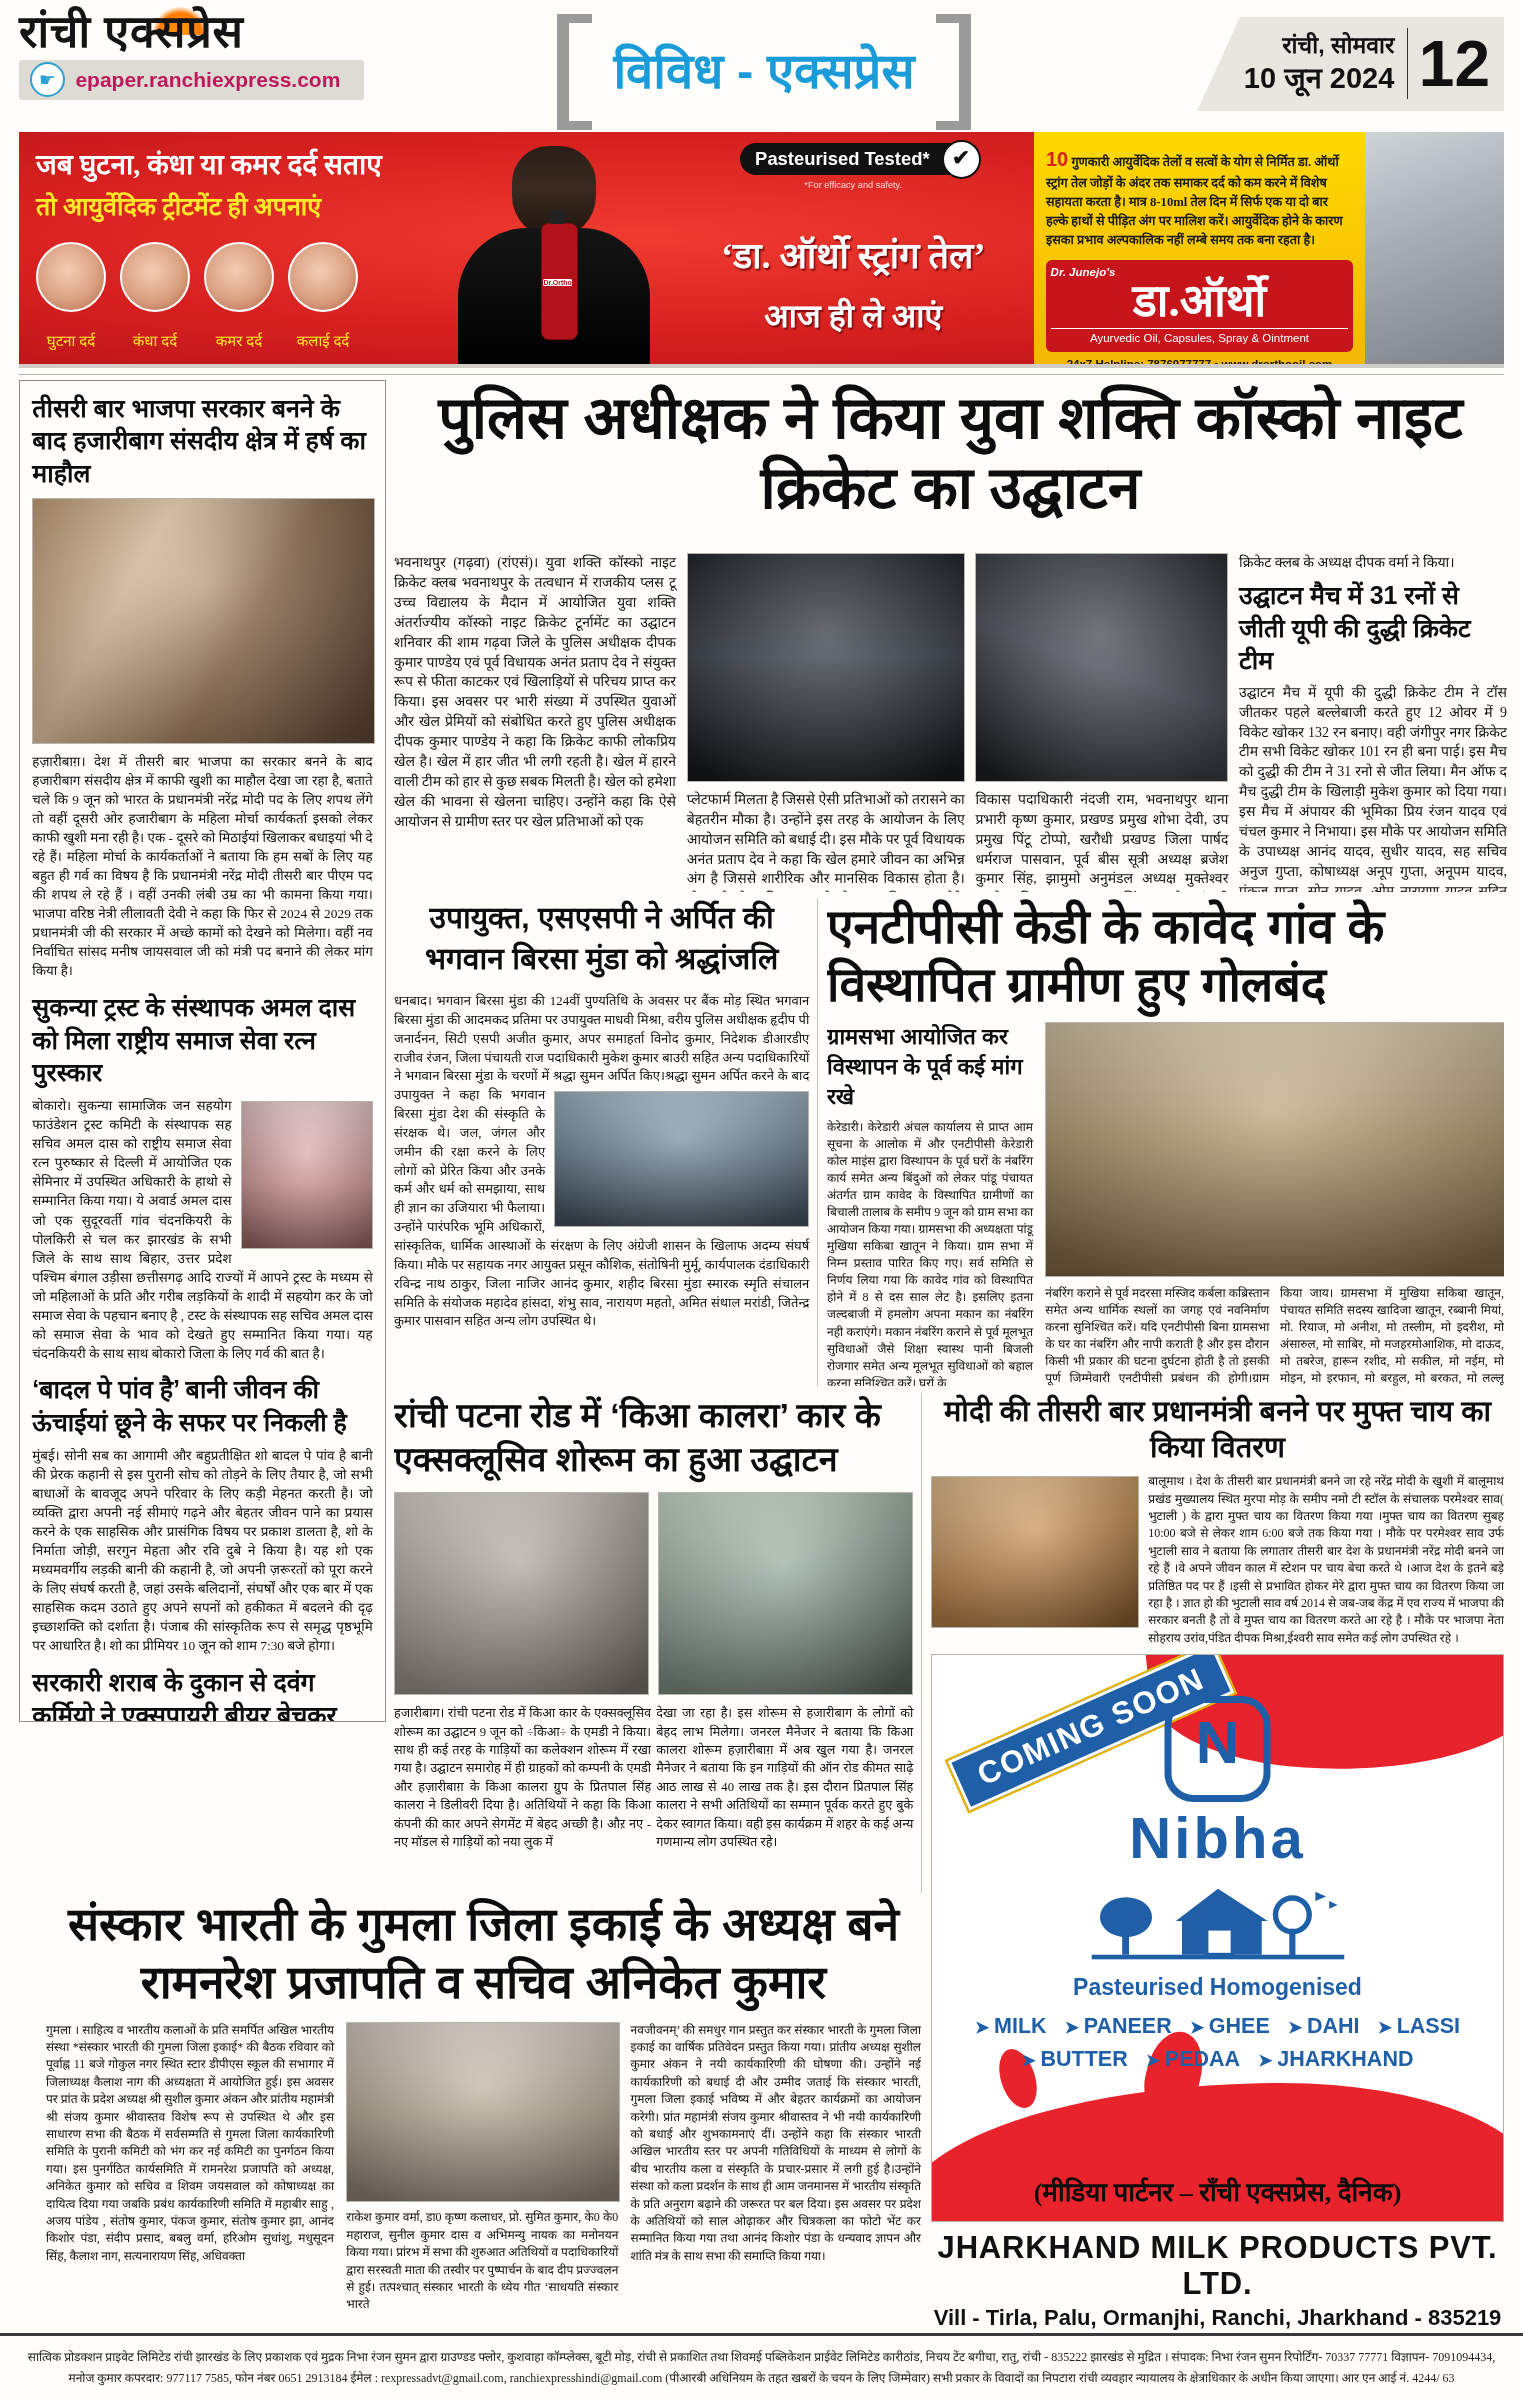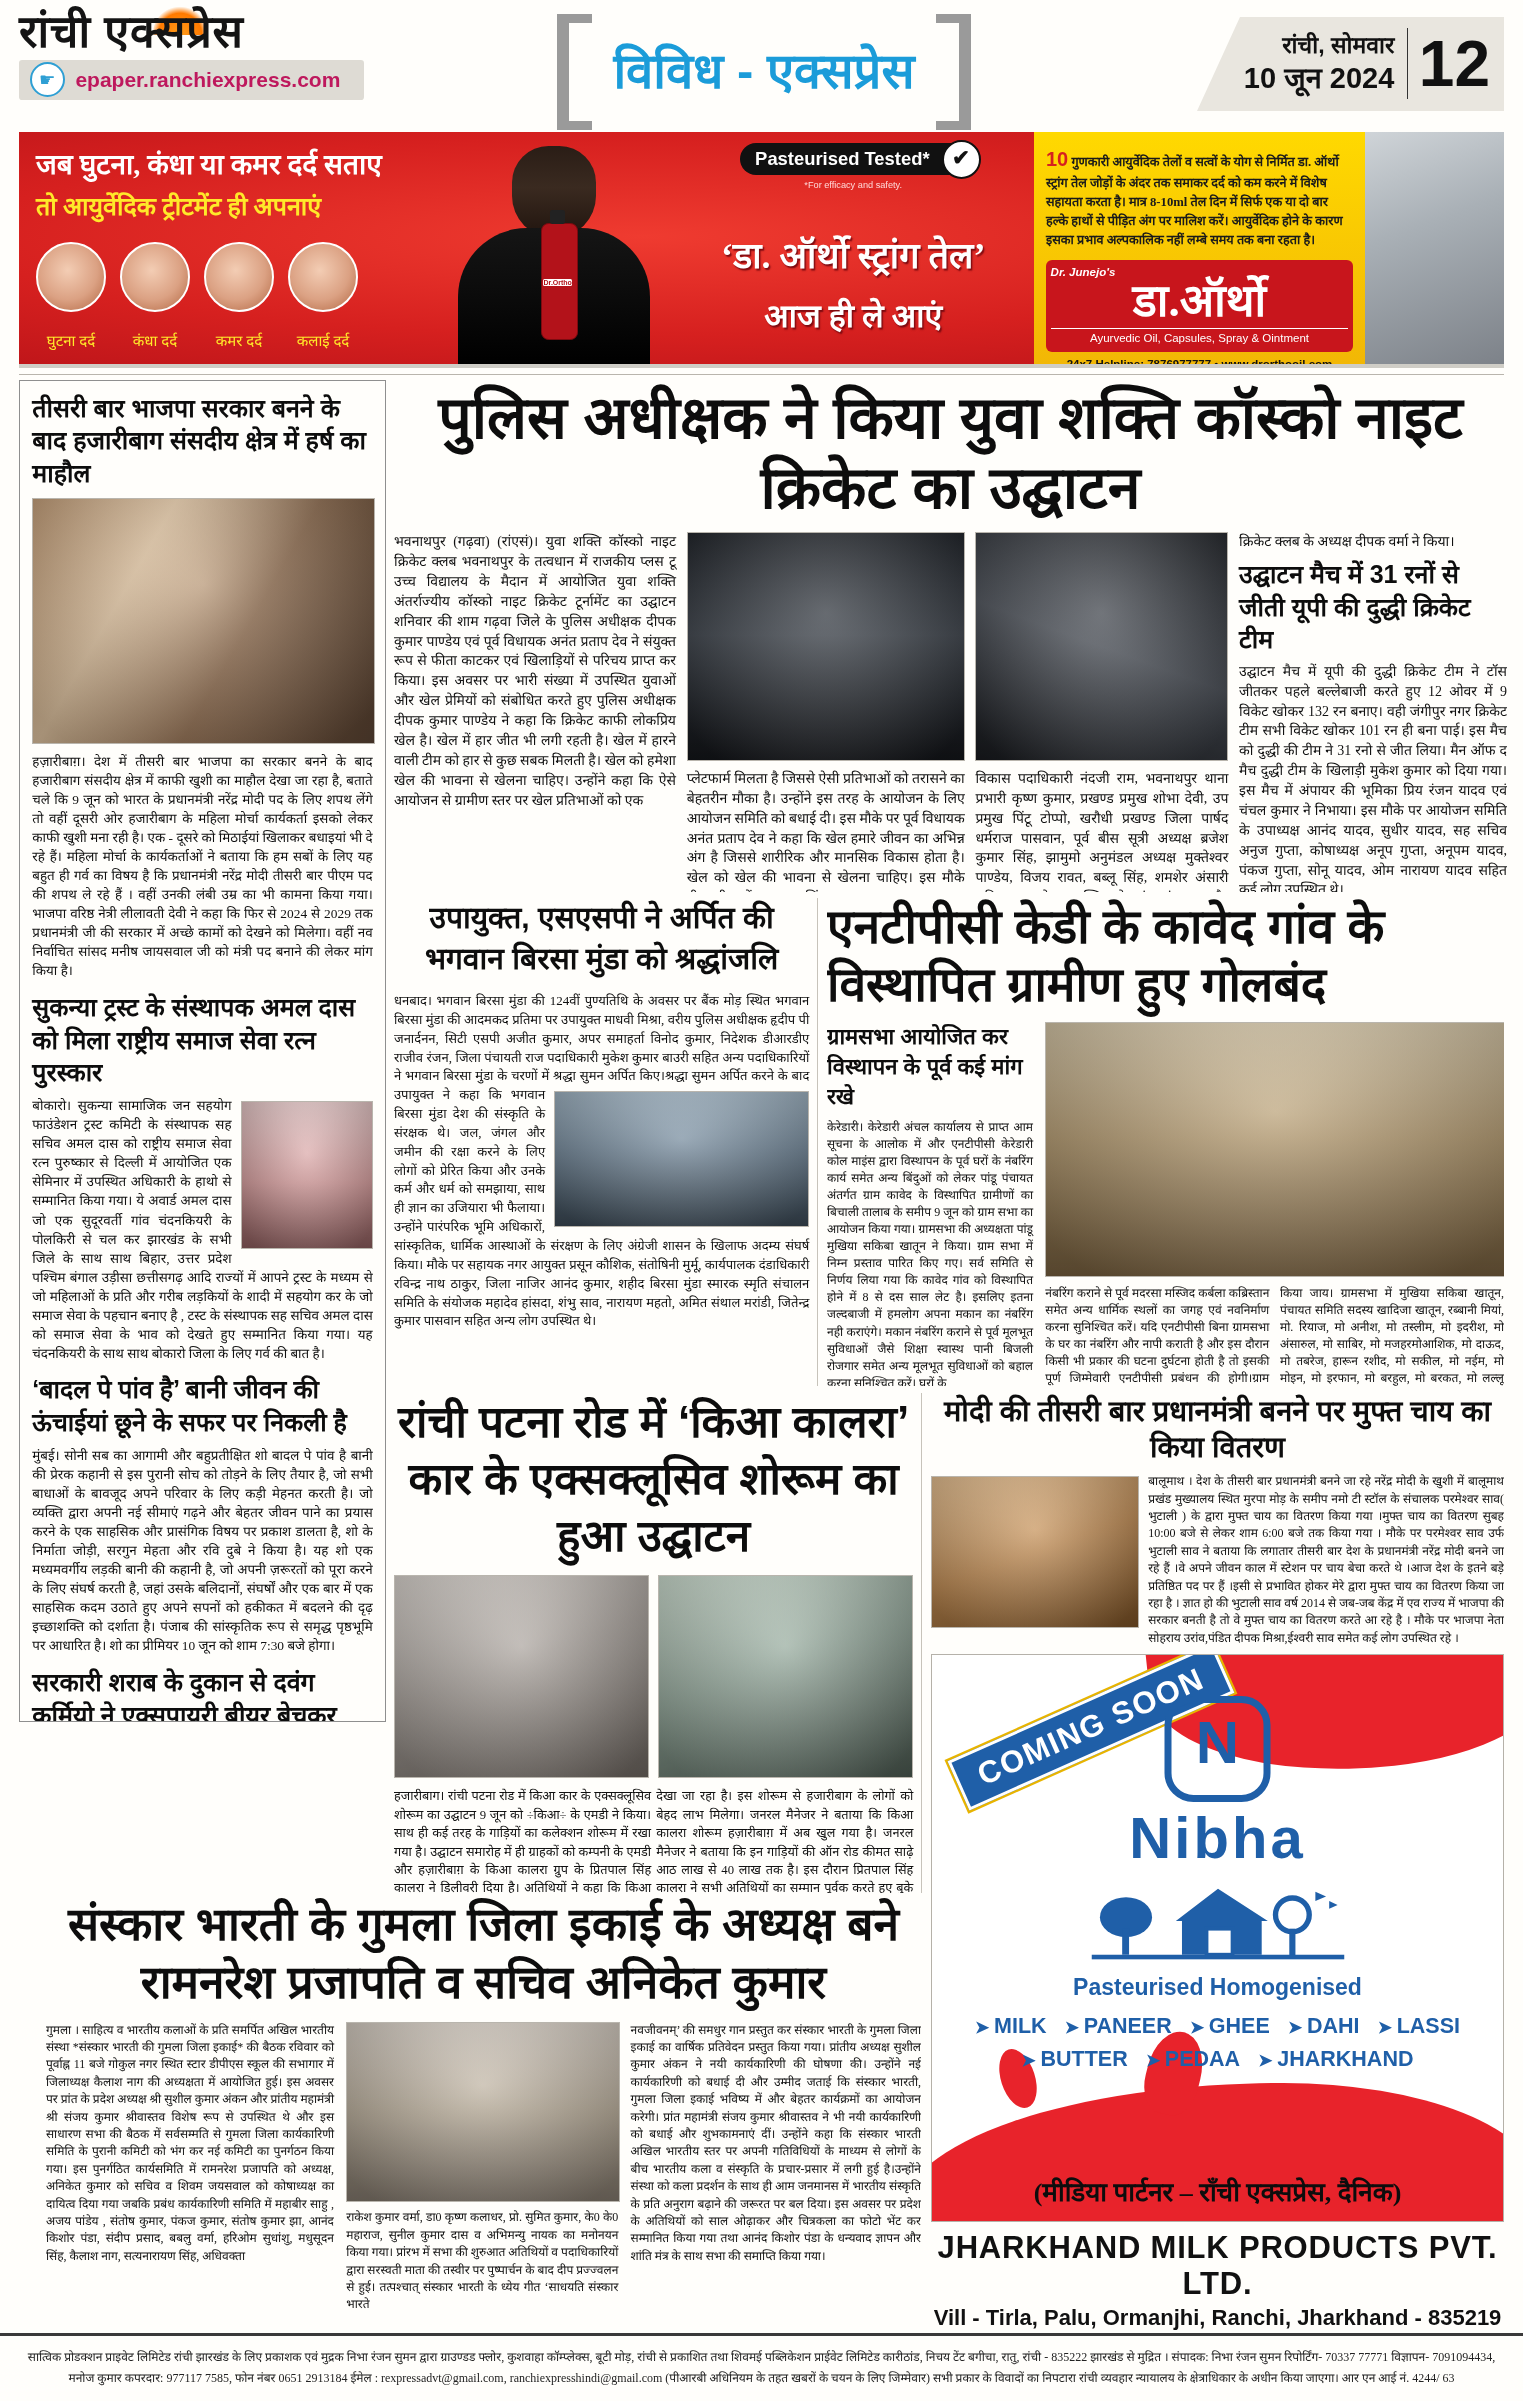--- a/index.html
+++ b/index.html
@@ -87,40 +87,40 @@
   .leftbox{position:absolute;top:380px;left:19px;width:367px;height:1342px;border:1.5px solid #8f8f8f;
            padding:10.7px 12.3px;box-sizing:border-box;overflow:hidden;background:#fffefb;}
   .leftbox .art-h{font-size:25px;line-height:1.3;}
   .leftbox .body-t{font-size:13.4px;line-height:1.42;margin-top:7.7px;}
   .lb-photo{width:100%;height:244px;margin-top:9.2px;}
   .lb-sep{margin-top:10.7px;}
   .float-r{float:right;margin:4.6px 0 4.6px 9.2px;}
   
   .cricket{position:absolute;top:384px;left:394px;width:1113px;height:508px;overflow:hidden;}
   .cricket-h{font-size:59px;line-height:1.18;text-align:center;font-family:"Liberation Sans",sans-serif;font-weight:800;}
-  .c-row{display:grid;grid-template-columns:282px 278px 253px 1fr;gap:10.7px;margin-top:9px;}
+  .c-row{display:grid;grid-template-columns:282px 278px 253px 1fr;gap:10.7px;margin-top:30px;}
   .c-row .body-t{font-size:14px;line-height:1.42;}
   .c-photo{height:227px;margin-bottom:7.7px;}
   .c-sub{font-size:25px;line-height:1.3;margin:6.1px 0 6.1px 0;}
   
   .birsa{position:absolute;top:898px;left:394px;width:424px;height:488px;overflow:hidden;border-right:0.8px solid #c7c3ba;padding-right:7.7px;box-sizing:border-box;}
   .birsa .art-h{font-size:30px;line-height:1.35;text-align:center;}
   .birsa .body-t{font-size:13px;line-height:1.45;margin-top:13px;}
   .birsa-photo{width:253px;height:134px;}
   
   .ntpc{position:absolute;top:898px;left:827px;width:677px;height:488px;overflow:hidden;}
   .ntpc-h{font-size:48px;line-height:1.2;font-family:"Liberation Sans",sans-serif;font-weight:800;}
   .ntpc-grid{display:grid;grid-template-columns:206px 1fr;gap:12.3px;margin-top:9.2px;}
   .ntpc-sub{font-size:22px;line-height:1.35;margin-bottom:7.7px;}
   .ntpc .body-t{font-size:12px;line-height:1.42;}
   .ntpc-photo{width:100%;height:253px;margin-bottom:7.7px;}
   .ntpc-cols{display:grid;grid-template-columns:1fr 1fr;gap:10.7px;}
   
   .kia{position:absolute;top:1393px;left:394px;width:528px;height:500px;overflow:hidden;border-right:0.8px solid #c7c3ba;padding-right:7.7px;box-sizing:border-box;}
-  .kia .art-h{font-size:44px;line-height:1.3;text-align:center;}
+  .kia .art-h{font-size:34px;line-height:1.3;}
   .kia-photos{display:grid;grid-template-columns:1fr 1fr;gap:9.2px;margin-top:10.7px;}
   .kia-photo{height:201px;}
   .kia-cols{display:grid;grid-template-columns:1fr 1fr;gap:5px;margin-top:9.2px;}
   .kia .body-t{font-size:12.7px;line-height:1.45;}
   
   .tea{position:absolute;top:1393px;left:931px;width:573px;height:255px;overflow:hidden;}
   .tea .art-h{font-size:29px;line-height:1.25;text-align:center;}
   .tea .body-t{font-size:12px;line-height:1.45;margin-top:7.7px;}
   .tea-photo{width:206px;height:150px;float:left;margin:3.1px 9.2px 3.1px 0;}
   

